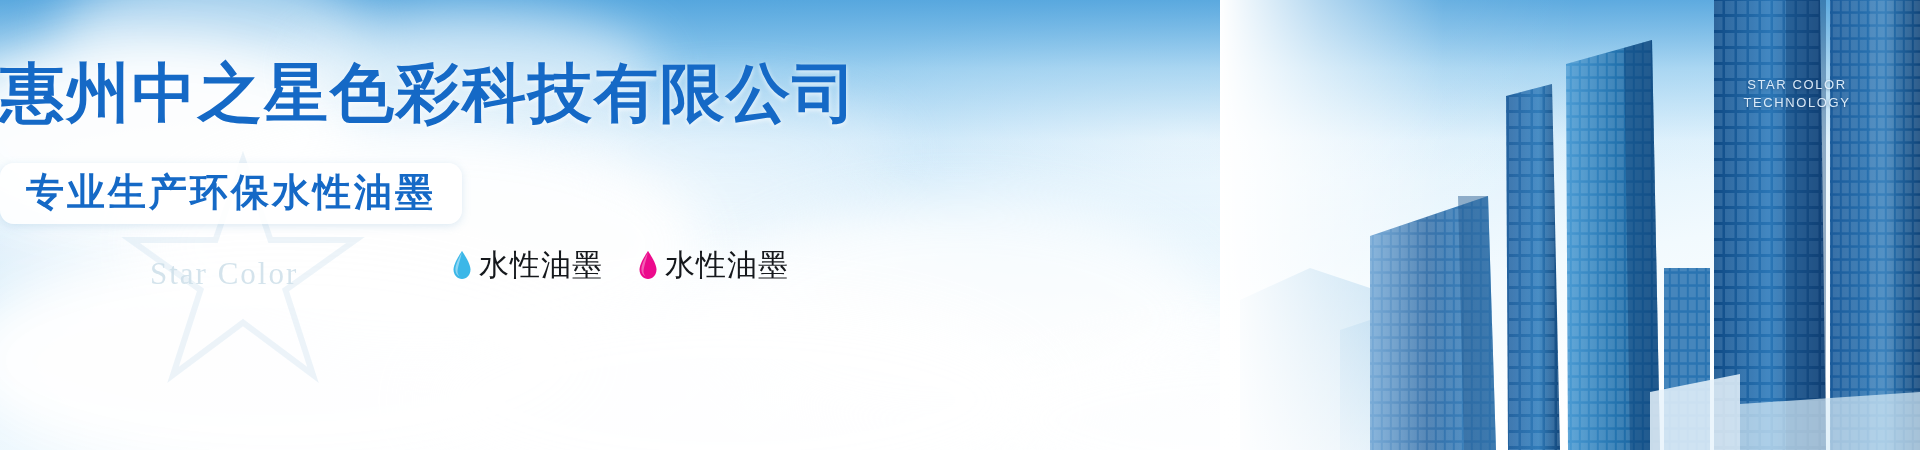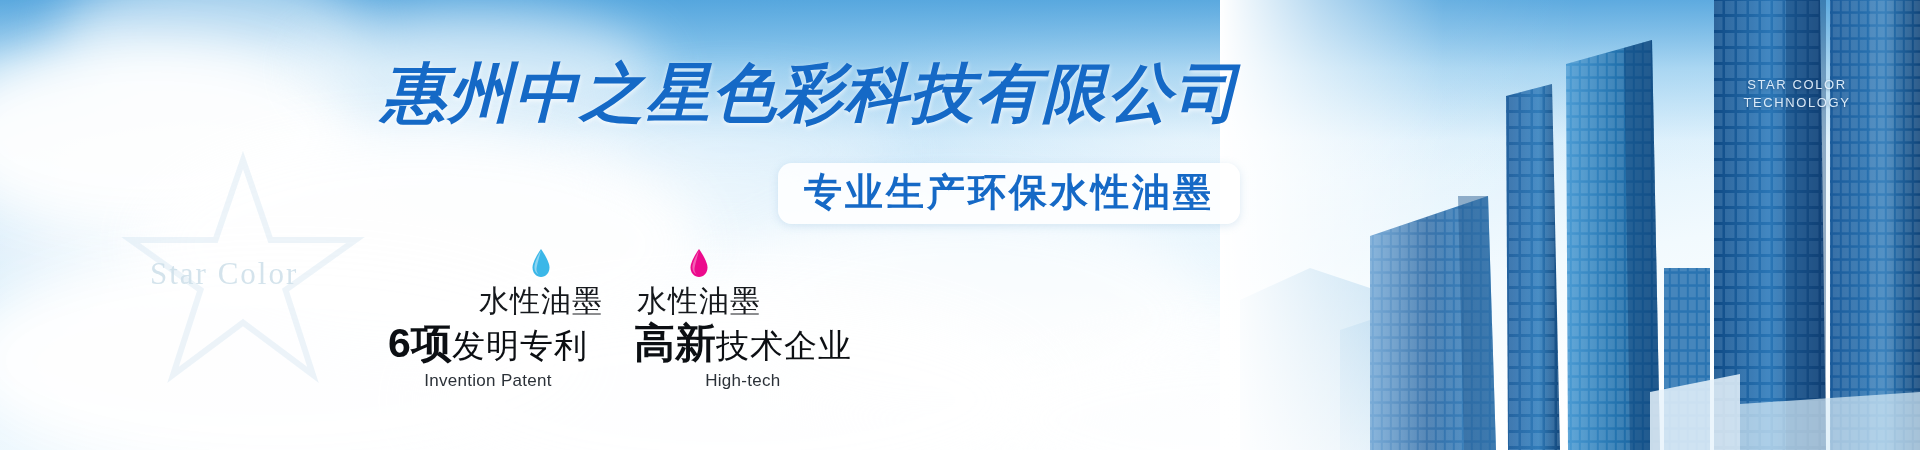--- a/index.html
+++ b/index.html
@@ -103,37 +103,36 @@
     position: absolute;
     left: 0; top: 0;
     width: 1240px;
     height: 450px;
   }
 
   .headline {
     position: absolute;
     left: 0; right: 0;
     top: 58px;
-    text-align: right;
+    text-align: left;
     font-family: "Liberation Sans", "DejaVu Sans", sans-serif;
     font-weight: bold;
     font-size: 64px;
     line-height: 70px;
     letter-spacing: 2px;
     color: #1569c6;
     text-shadow: 0 2px 5px rgba(255,255,255,.75);
     white-space: nowrap;
-    font-style: italic;
   }
 
   .pill-row {
     position: absolute;
     left: 0; right: 0;
     top: 163px;
-    text-align: right;
+    text-align: left;
   }
   .pill {
     display: inline-block;
     background: rgba(255,255,255,.86);
     border-radius: 14px;
     padding: 7px 26px 10px 26px;
     font-weight: bold;
     font-size: 38px;
     line-height: 44px;
     letter-spacing: 3px;
@@ -149,21 +148,20 @@
     display: flex;
     justify-content: center;
     align-items: center;
     gap: 34px;
   }
   .feature {
     display: flex;
     align-items: center;
     gap: 6px;
     white-space: nowrap;
-    flex-direction: column;
   }
   .drop { width: 22px; height: 30px; display: block; flex: none; }
   .feature-label {
     font-size: 30px;
     line-height: 34px;
     letter-spacing: 1px;
     color: #15181c;
     font-weight: 500;
   }
 
@@ -327,32 +325,15 @@
         <svg class="drop" viewBox="0 0 22 30">
           <path d="M11 1 C11 1 2.5 13 2.5 19.5 C2.5 25 6.4 29 11 29 C15.6 29 19.5 25 19.5 19.5 C19.5 13 11 1 11 1 Z" fill="#ec0a8c"></path>
           <path d="M11 2.6 C11 2.6 4.4 13.2 4.4 19.4 C4.4 22.6 6.1 25.2 8.6 26.4 C6.9 24.6 6.2 22.4 6.6 20 C7.3 15.6 11 2.6 11 2.6 Z" fill="#ffffff" opacity=".35"></path>
         </svg>
         <span class="feature-label">水性油墨</span>
       </div>
 
 
     </div>
 
-    <div class="badges">
-
-      <div class="badge">
-        <div class="badge-main">
-          <span class="badge-strong">6项</span><span class="badge-rest">发明专利</span>
-        </div>
-        <div class="badge-sub">Invention Patent</div>
-      </div>
-
-      <div class="badge">
-        <div class="badge-main">
-          <span class="badge-strong">高新</span><span class="badge-rest">技术企业</span>
-        </div>
-        <div class="badge-sub">High-tech</div>
-      </div>
-
-    </div>
 
   </div>
 </div>
 
 </body></html>

